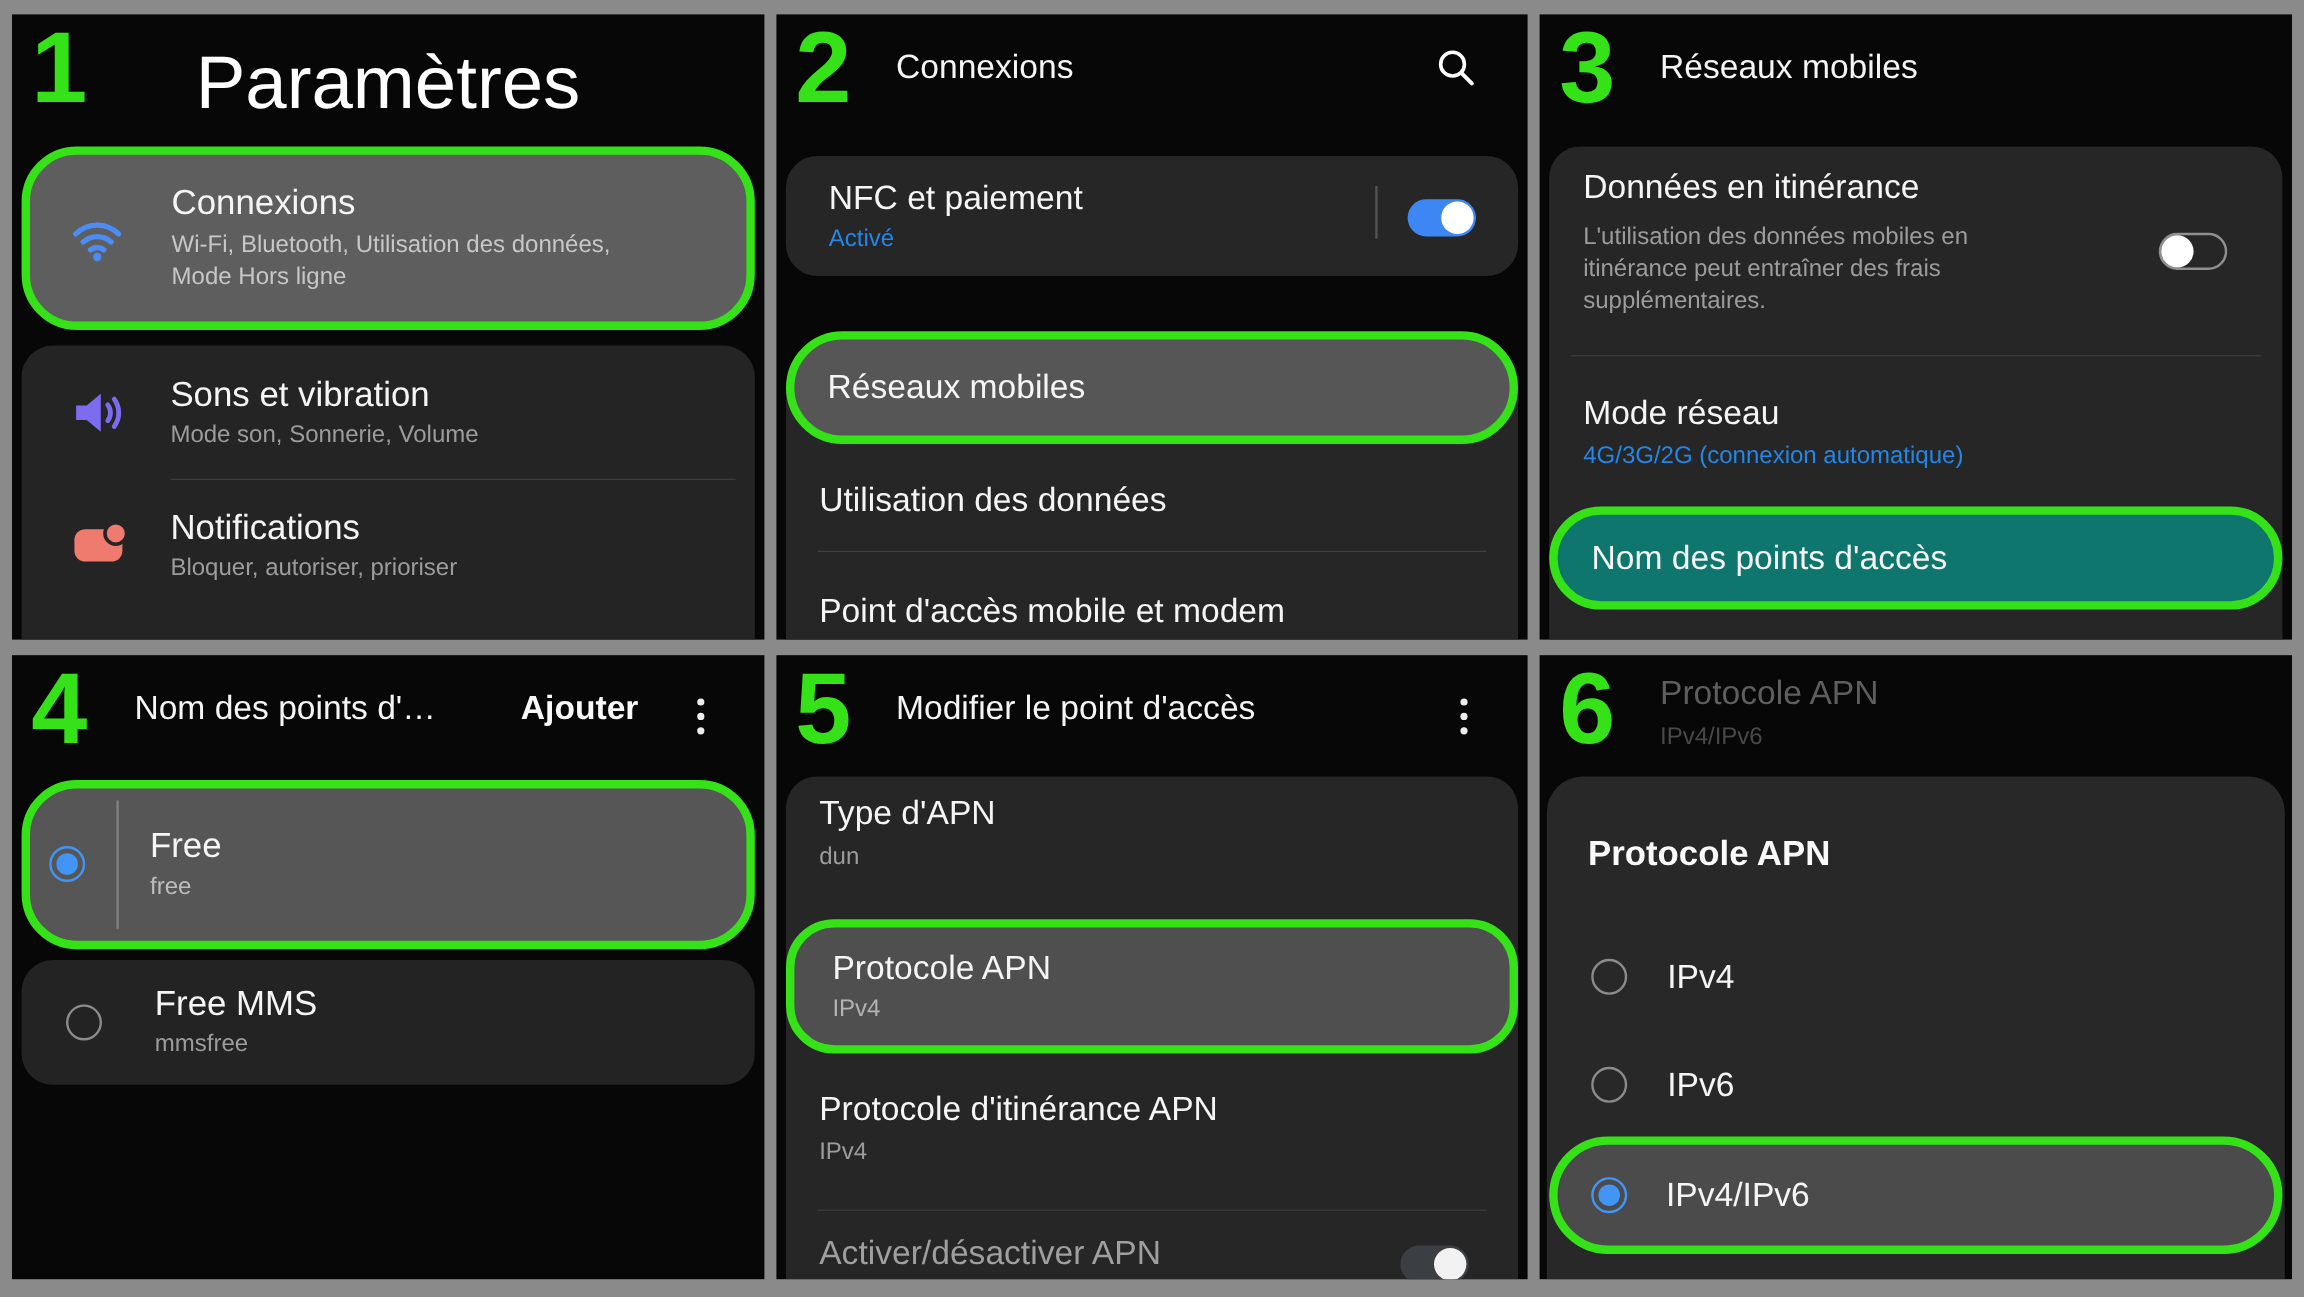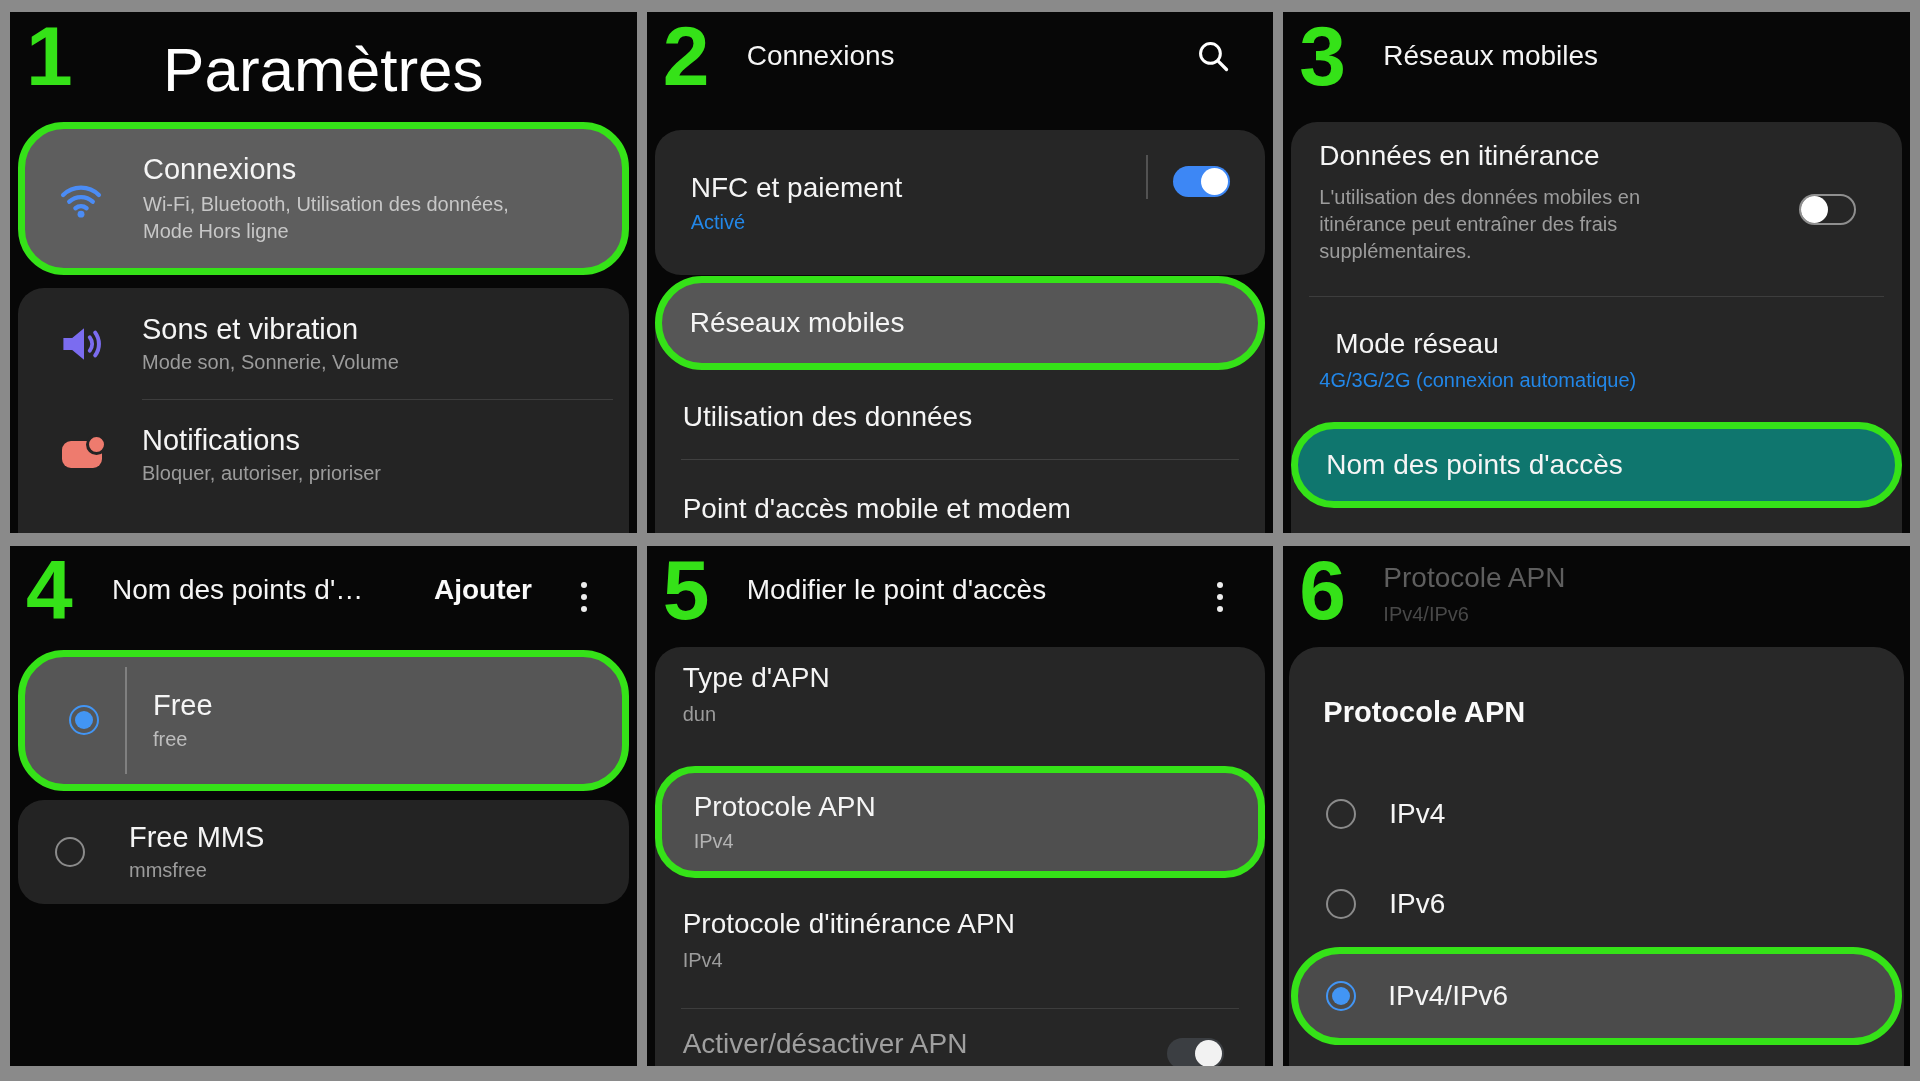--- a/index.html
+++ b/index.html
@@ -55,42 +55,42 @@
   .p1-connexions .s{color:#c7c7c7;width:418px;line-height:27px;margin-top:5px;}
   .p1-card2{top:276px;bottom:0;background:#242424;border-radius:26px 26px 0 0;}
   .p1-row{display:flex;align-items:center;height:111px;padding-left:40px;cursor:pointer;}
   .p1-row .icon{width:48px;display:flex;justify-content:center;margin-right:36px;}
   .p1-row .s{margin-top:5px;}
   .p1-div{left:124px;right:16px;top:111px;}
   .notif-glyph{width:40px;height:27px;background:#ee7b6e;border-radius:9px;position:relative;}
   .notif-glyph::after{content:"";position:absolute;right:-5px;top:-7px;width:15px;height:15px;border-radius:50%;background:#ee7b6e;border:3px solid #242424;}
   
   .p2-search{position:absolute;left:548px;top:26px;cursor:pointer;}
-  .p2-nfc{top:118px;height:145px;border-radius:26px;display:flex;flex-direction:column;justify-content:center;padding-left:36px;cursor:pointer;}
+  .p2-nfc{top:118px;height:100px;border-radius:26px;display:flex;flex-direction:column;justify-content:center;padding-left:36px;cursor:pointer;}
   .p2-nfc .s{margin-top:7px;}
   .p2-vdiv{left:499px;top:143px;height:44px;}
   .p2-toggle{left:526px;top:154px;}
   .p2-card2{top:311px;bottom:0;}
   .p2-pill{top:264px;height:94px;border-radius:47px;display:flex;align-items:center;padding-left:28px;cursor:pointer;}
   .p2-util{position:absolute;left:36px;top:389px;cursor:pointer;}
   .p2-div2{left:34px;right:34px;top:447px;background:#404040;}
   .p2-point{position:absolute;left:36px;top:481px;cursor:pointer;}
   
   .p3-card{top:110px;bottom:0;border-radius:26px 26px 0 0;}
   .p3-roam-t{position:absolute;left:36px;top:128px;}
   .p3-roam-d{position:absolute;left:36px;top:172px;width:380px;line-height:27px;}
   .p3-toggle{left:516px;top:182px;}
   .p3-div{left:26px;right:26px;top:284px;}
-  .p3-mode{position:absolute;left:52px;top:316px;cursor:pointer;}
+  .p3-mode{position:absolute;left:36px;top:316px;cursor:pointer;}
   .p3-mode-v{position:absolute;left:36px;top:357px;}
   .p3-pill{top:410px;height:86px;border-radius:43px;background:#0f766e;display:flex;align-items:center;padding-left:28px;cursor:pointer;}
   
   .p4-title{left:86px;margin-left:16px;}
   .p4-action{position:absolute;left:424px;top:28px;font-size:28px;font-weight:600;color:#fafafa;cursor:pointer;}
-  .p4-pill{top:104px;height:141px;border-radius:46px;display:flex;align-items:center;padding-left:44px;cursor:pointer;}
+  .p4-pill{top:104px;height:141px;border-radius:46px;display:flex;align-items:center;padding-left:16px;cursor:pointer;}
   .p4-pill .vsep{width:2px;align-self:stretch;margin:10px 26px 10px 26px;background:rgba(255,255,255,.25);}
   .p4-pill .s{color:#bdbdbd;margin-top:6px;}
   .p4-mms{top:254px;height:104px;background:#232323;border-radius:26px;display:flex;align-items:center;padding-left:37px;cursor:pointer;}
   .p4-mms .radio{margin-right:44px;}
   .p4-mms .s{margin-top:5px;}
   
   .p5-card{top:101px;bottom:0;border-radius:26px 26px 0 0;}
   .p5-type-t{position:absolute;left:36px;top:116px;}
   .p5-type-v{position:absolute;left:36px;top:157px;}
   .p5-pill{top:220px;height:112px;border-radius:40px;background:#4f4f4f;display:flex;flex-direction:column;justify-content:center;padding-left:32px;cursor:pointer;}

